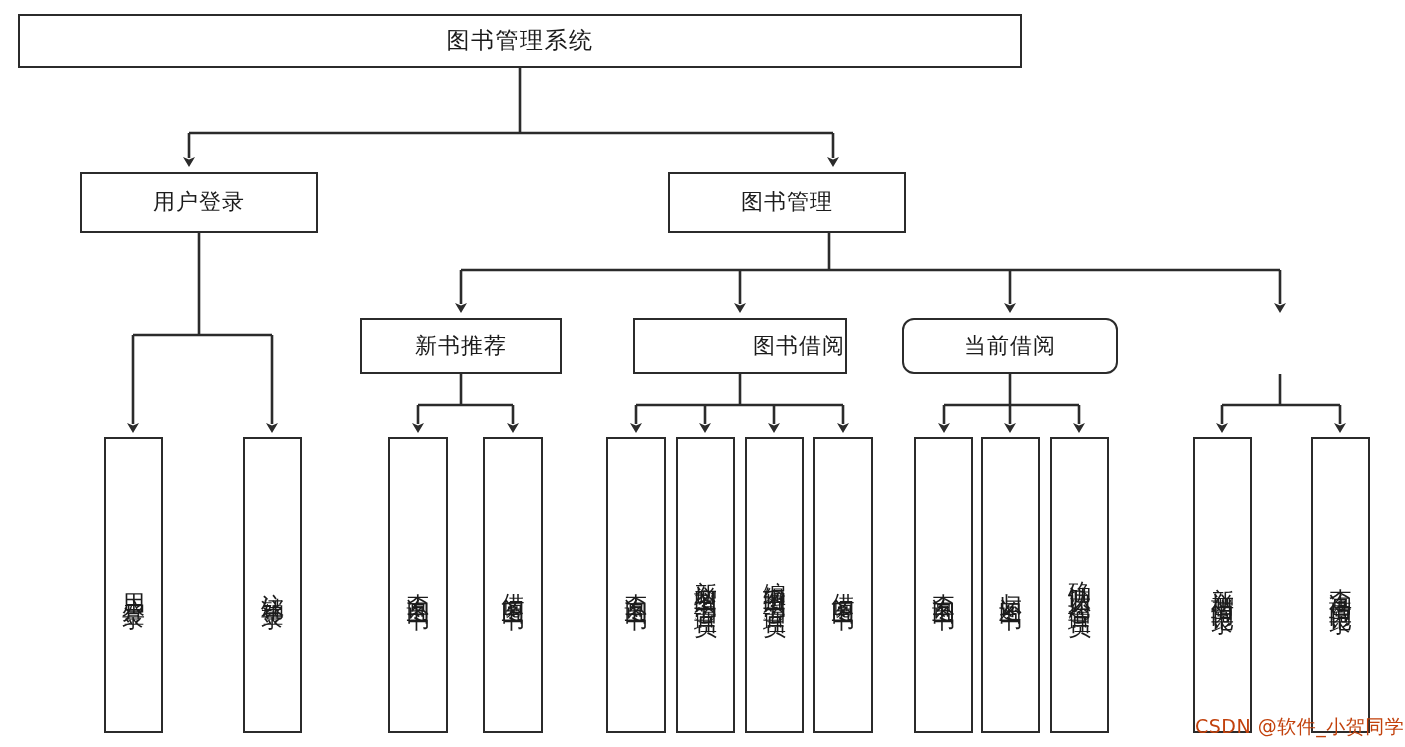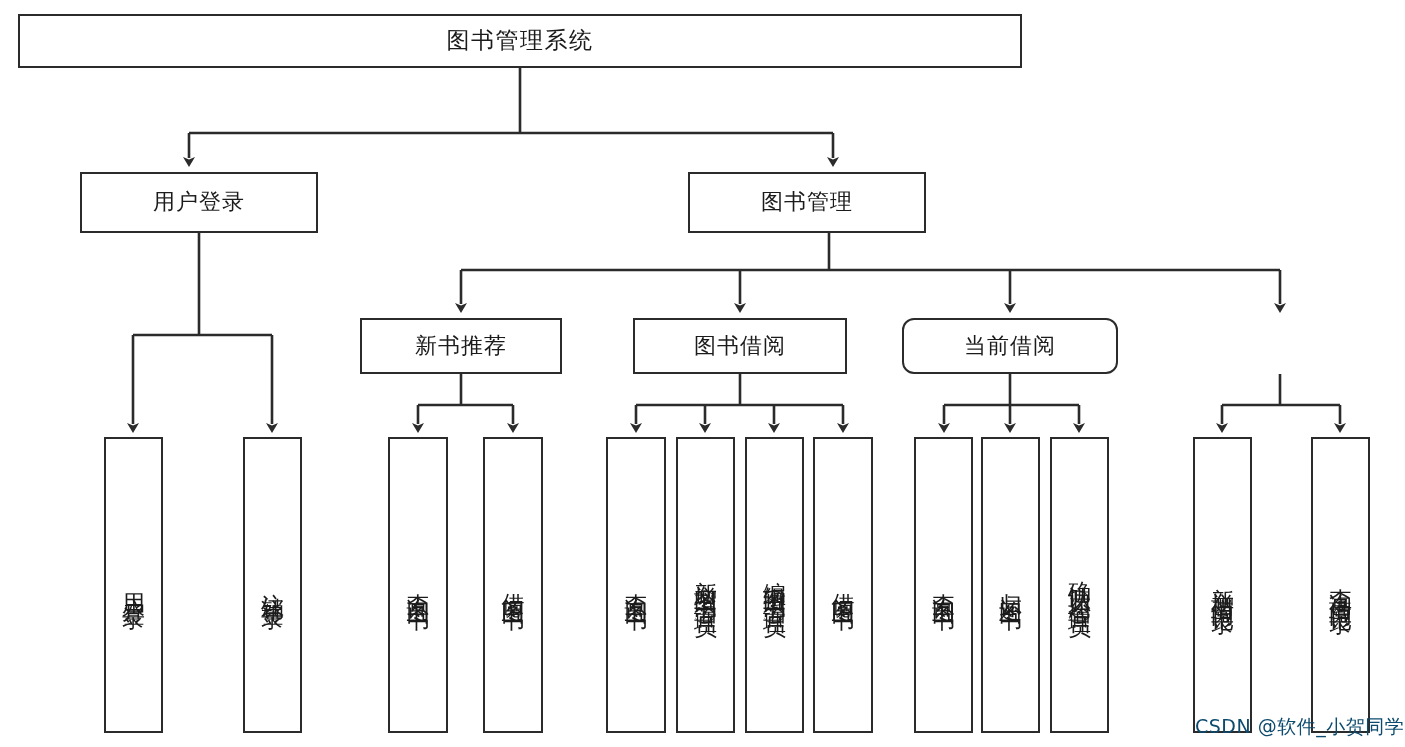--- a/index.html
+++ b/index.html
@@ -50,21 +50,21 @@
   .node.v .lbl{
     writing-mode:vertical-rl;
     text-orientation:upright;
     font-size:23px;
     letter-spacing:5px;
     line-height:1;
     white-space:nowrap;
   }
   .watermark{
     position:absolute;
-    color:#0c4a6e;
+    color:#c2410c;
     font-size:19px;
     letter-spacing:0.5px;
     white-space:nowrap;
     user-select:none;
   }
 </style>
 </head>
 <body>
 
 <div id="canvas">
@@ -119,28 +119,28 @@
     </g>
   </svg>
 
   <div class="node h root" style="left:18px;top:14px;width:1004px;height:54px;">
     <span class="lbl">图书管理系统</span>
   </div>
 
   <div class="node h" style="left:80px;top:172px;width:238px;height:61px;">
     <span class="lbl">用户登录</span>
   </div>
-  <div class="node h" style="left:688px;top:172px;width:238px;height:61px;">
+  <div class="node h" style="left:668px;top:172px;width:238px;height:61px;">
     <span class="lbl">图书管理</span>
   </div>
 
   <div class="node h" style="left:360px;top:318px;width:202px;height:56px;">
     <span class="lbl">新书推荐</span>
   </div>
-  <div class="node h" style="left:633px;top:318px;width:214px;height:56px;">
+  <div class="node h" style="left:633px;top:318px;width:214px;height:56px;justify-content:flex-end;">
     <span class="lbl">图书借阅</span>
   </div>
   <div class="node h" style="left:902px;top:318px;width:216px;height:56px;border-radius:12px;">
     <span class="lbl">当前借阅</span>
   </div>
 
   <div class="node v" style="left:104px;top:437px;width:59px;height:296px;">
     <span class="lbl">用户登录</span>
   </div>
   <div class="node v" style="left:243px;top:437px;width:59px;height:296px;">

